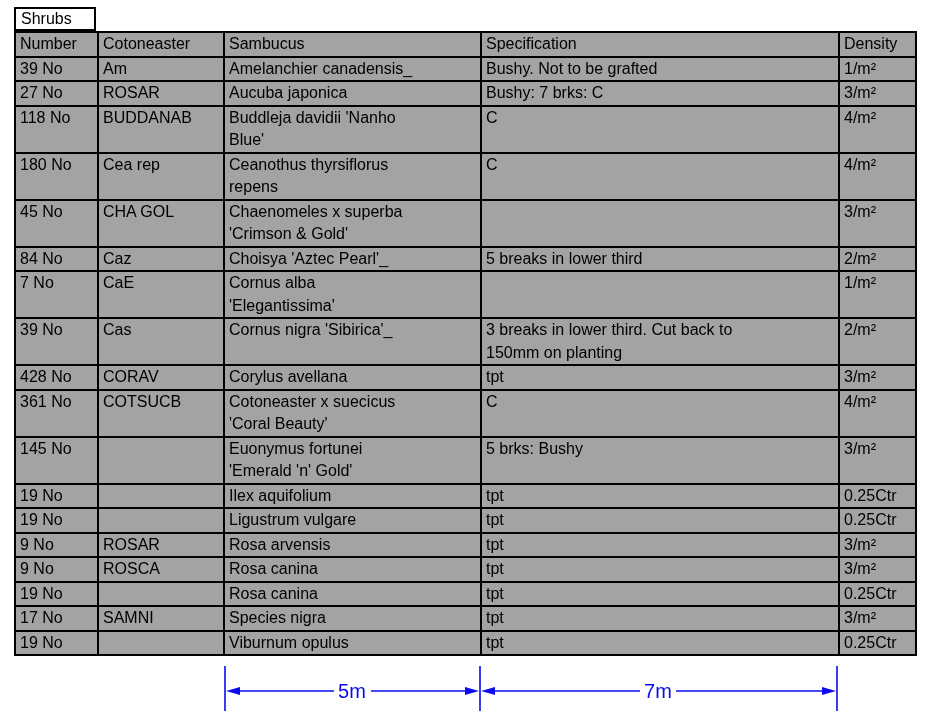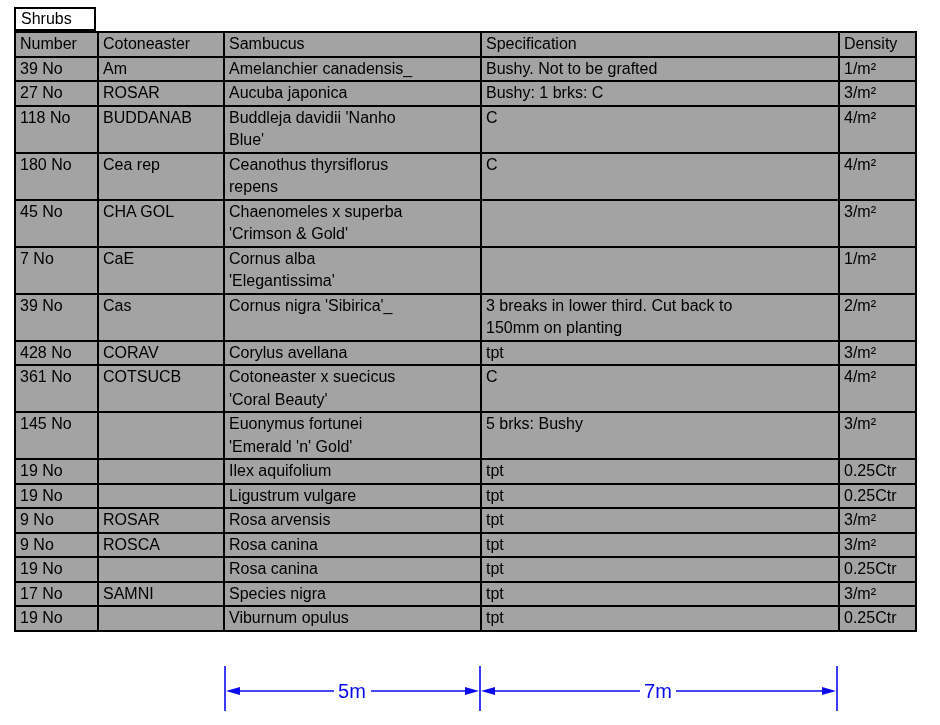--- a/index.html
+++ b/index.html
@@ -57,21 +57,21 @@
       <td class="col-abbr">Am</td>
       <td class="col-species">Amelanchier canadensis_</td>
       <td class="col-spec">Bushy. Not to be grafted</td>
       <td class="col-density">1/m²</td>
     </tr>
 
     <tr>
       <td class="col-number">27 No</td>
       <td class="col-abbr">ROSAR</td>
       <td class="col-species">Aucuba japonica</td>
-      <td class="col-spec">Bushy: 1 brks: C</td>
+      <td class="col-spec">Bushy: 7 brks: C</td>
       <td class="col-density">3/m²</td>
     </tr>
 
     <tr>
       <td class="col-number">118 No</td>
       <td class="col-abbr">BUDDANAB</td>
       <td class="col-species">Buddleja davidii 'Nanho
 Blue'</td>
       <td class="col-spec">C</td>
       <td class="col-density">4/m²</td>
@@ -88,20 +88,27 @@
 
     <tr>
       <td class="col-number">45 No</td>
       <td class="col-abbr">CHA GOL</td>
       <td class="col-species">Chaenomeles x superba
 'Crimson &amp; Gold'</td>
       <td class="col-spec"></td>
       <td class="col-density">3/m²</td>
     </tr>
 
+    <tr>
+      <td class="col-number">84 No</td>
+      <td class="col-abbr">Caz</td>
+      <td class="col-species">Choisya 'Aztec Pearl'_</td>
+      <td class="col-spec">5 breaks in lower third</td>
+      <td class="col-density">2/m²</td>
+    </tr>
 
     <tr>
       <td class="col-number">7 No</td>
       <td class="col-abbr">CaE</td>
       <td class="col-species">Cornus alba
 'Elegantissima'</td>
       <td class="col-spec"></td>
       <td class="col-density">1/m²</td>
     </tr>
 

